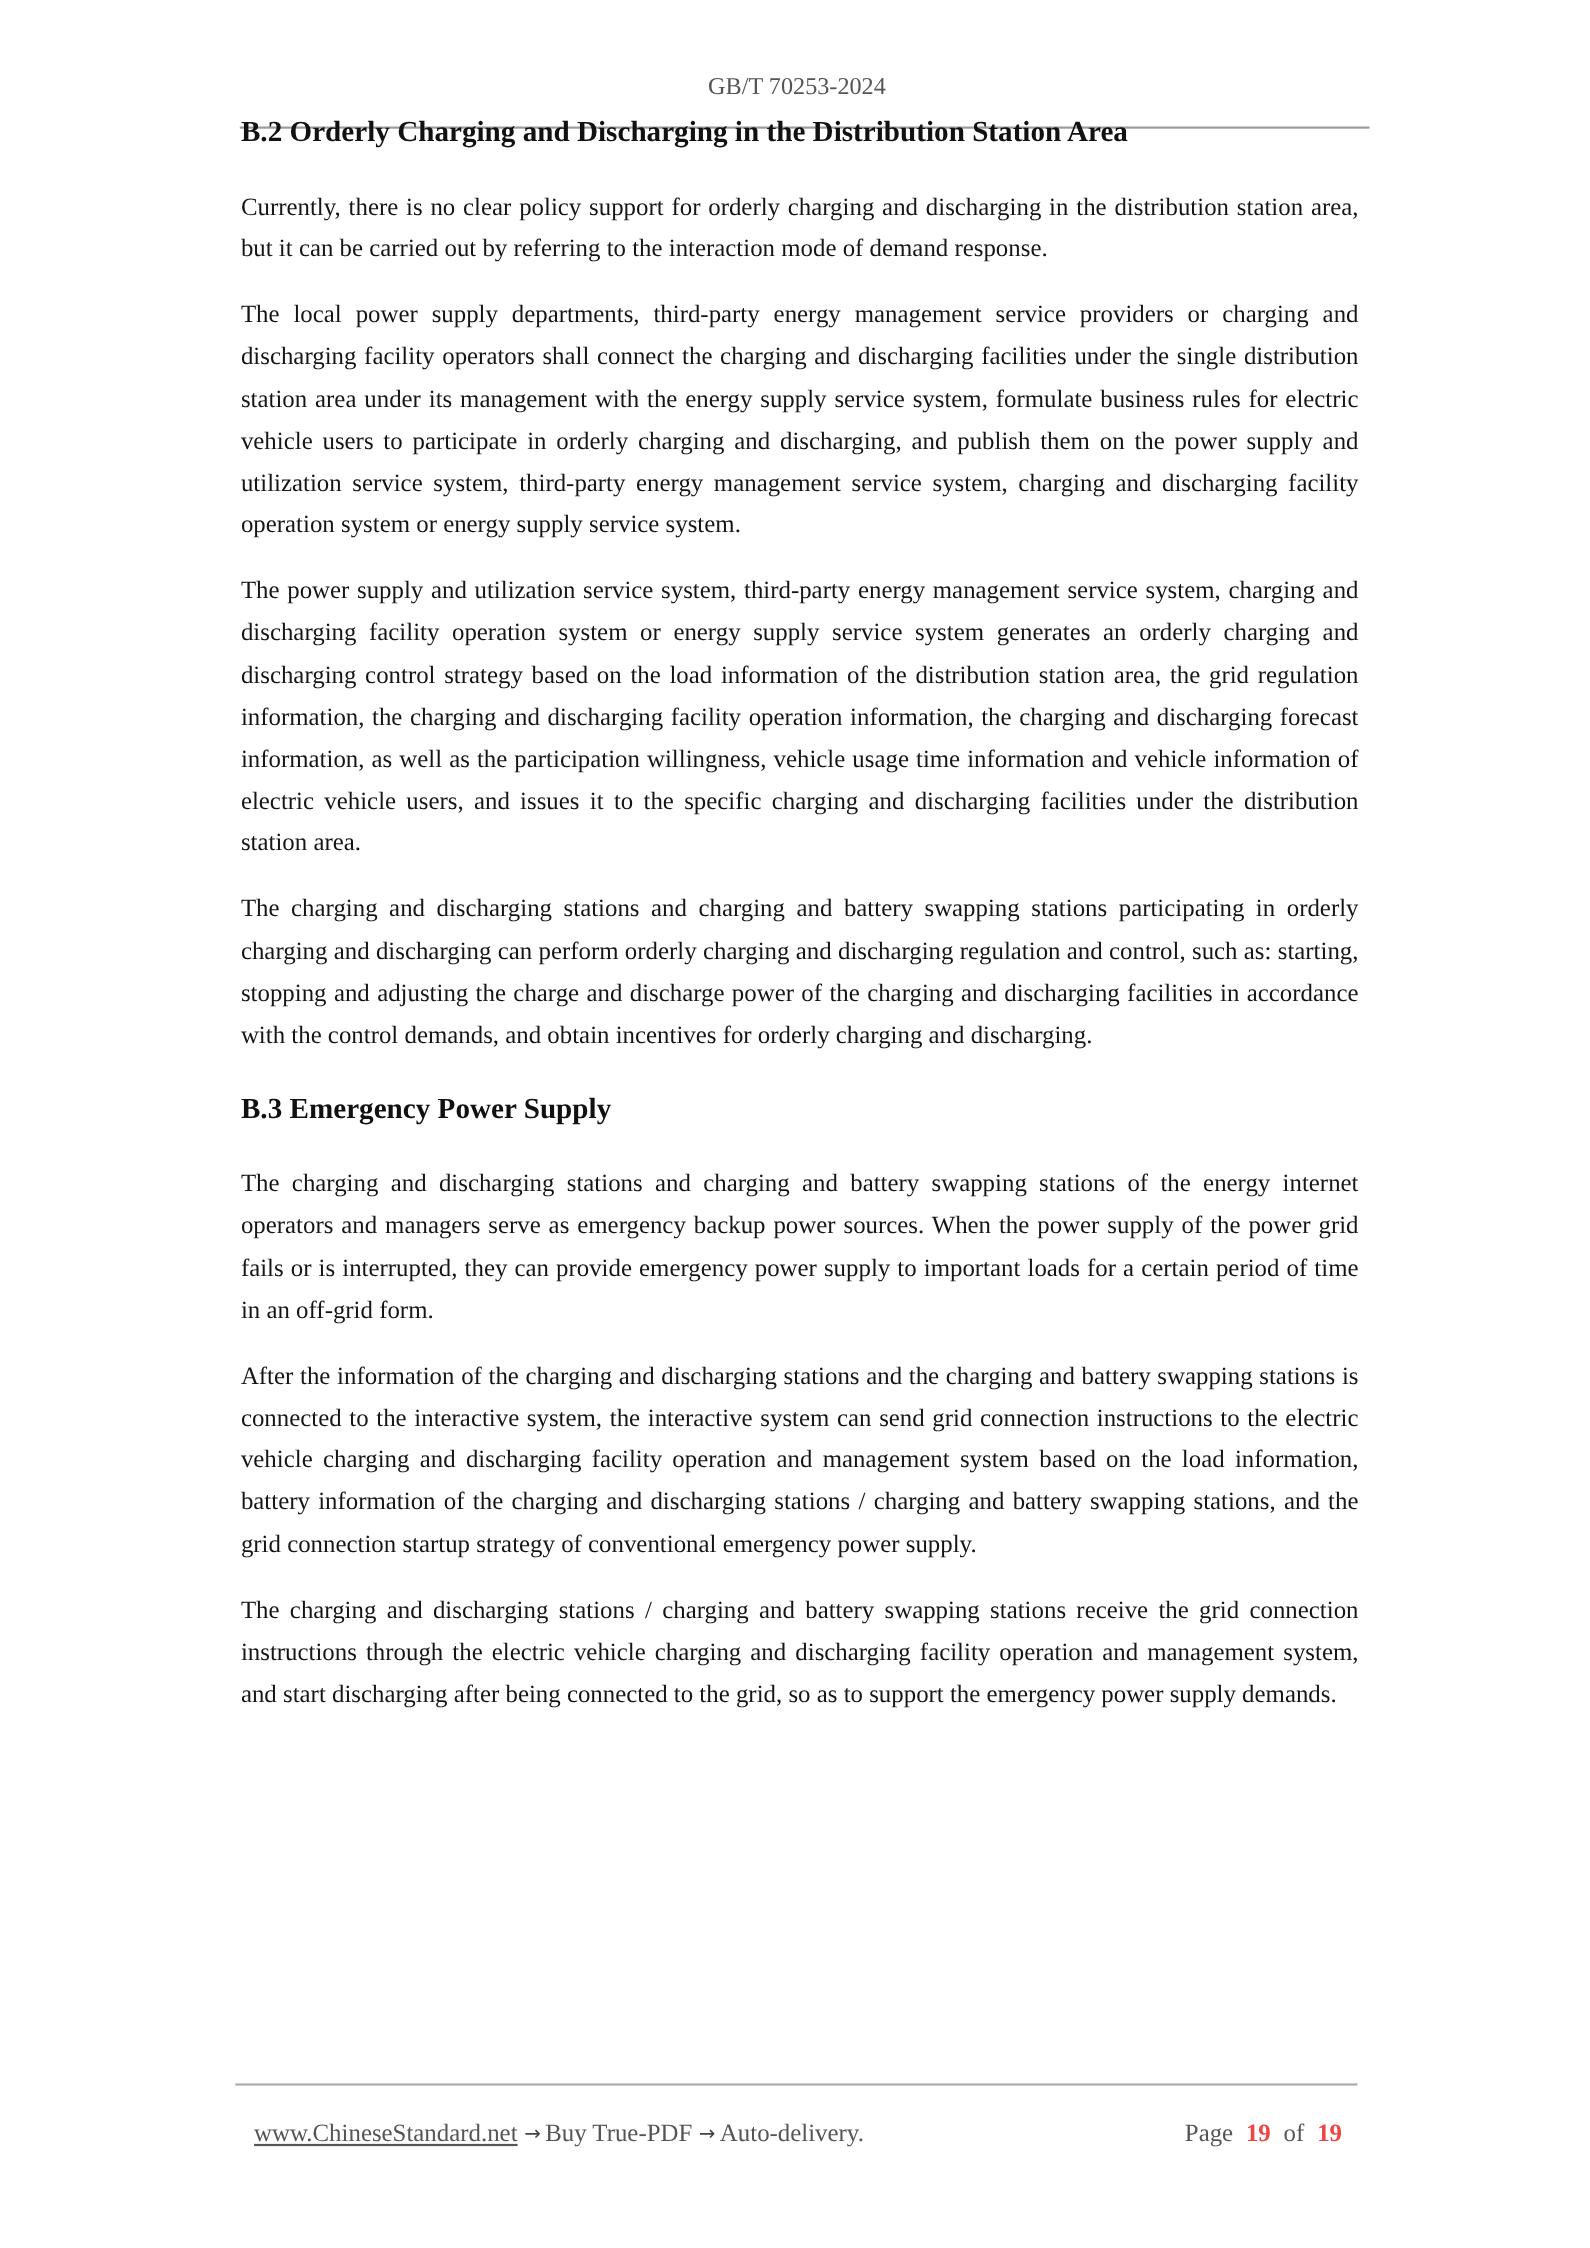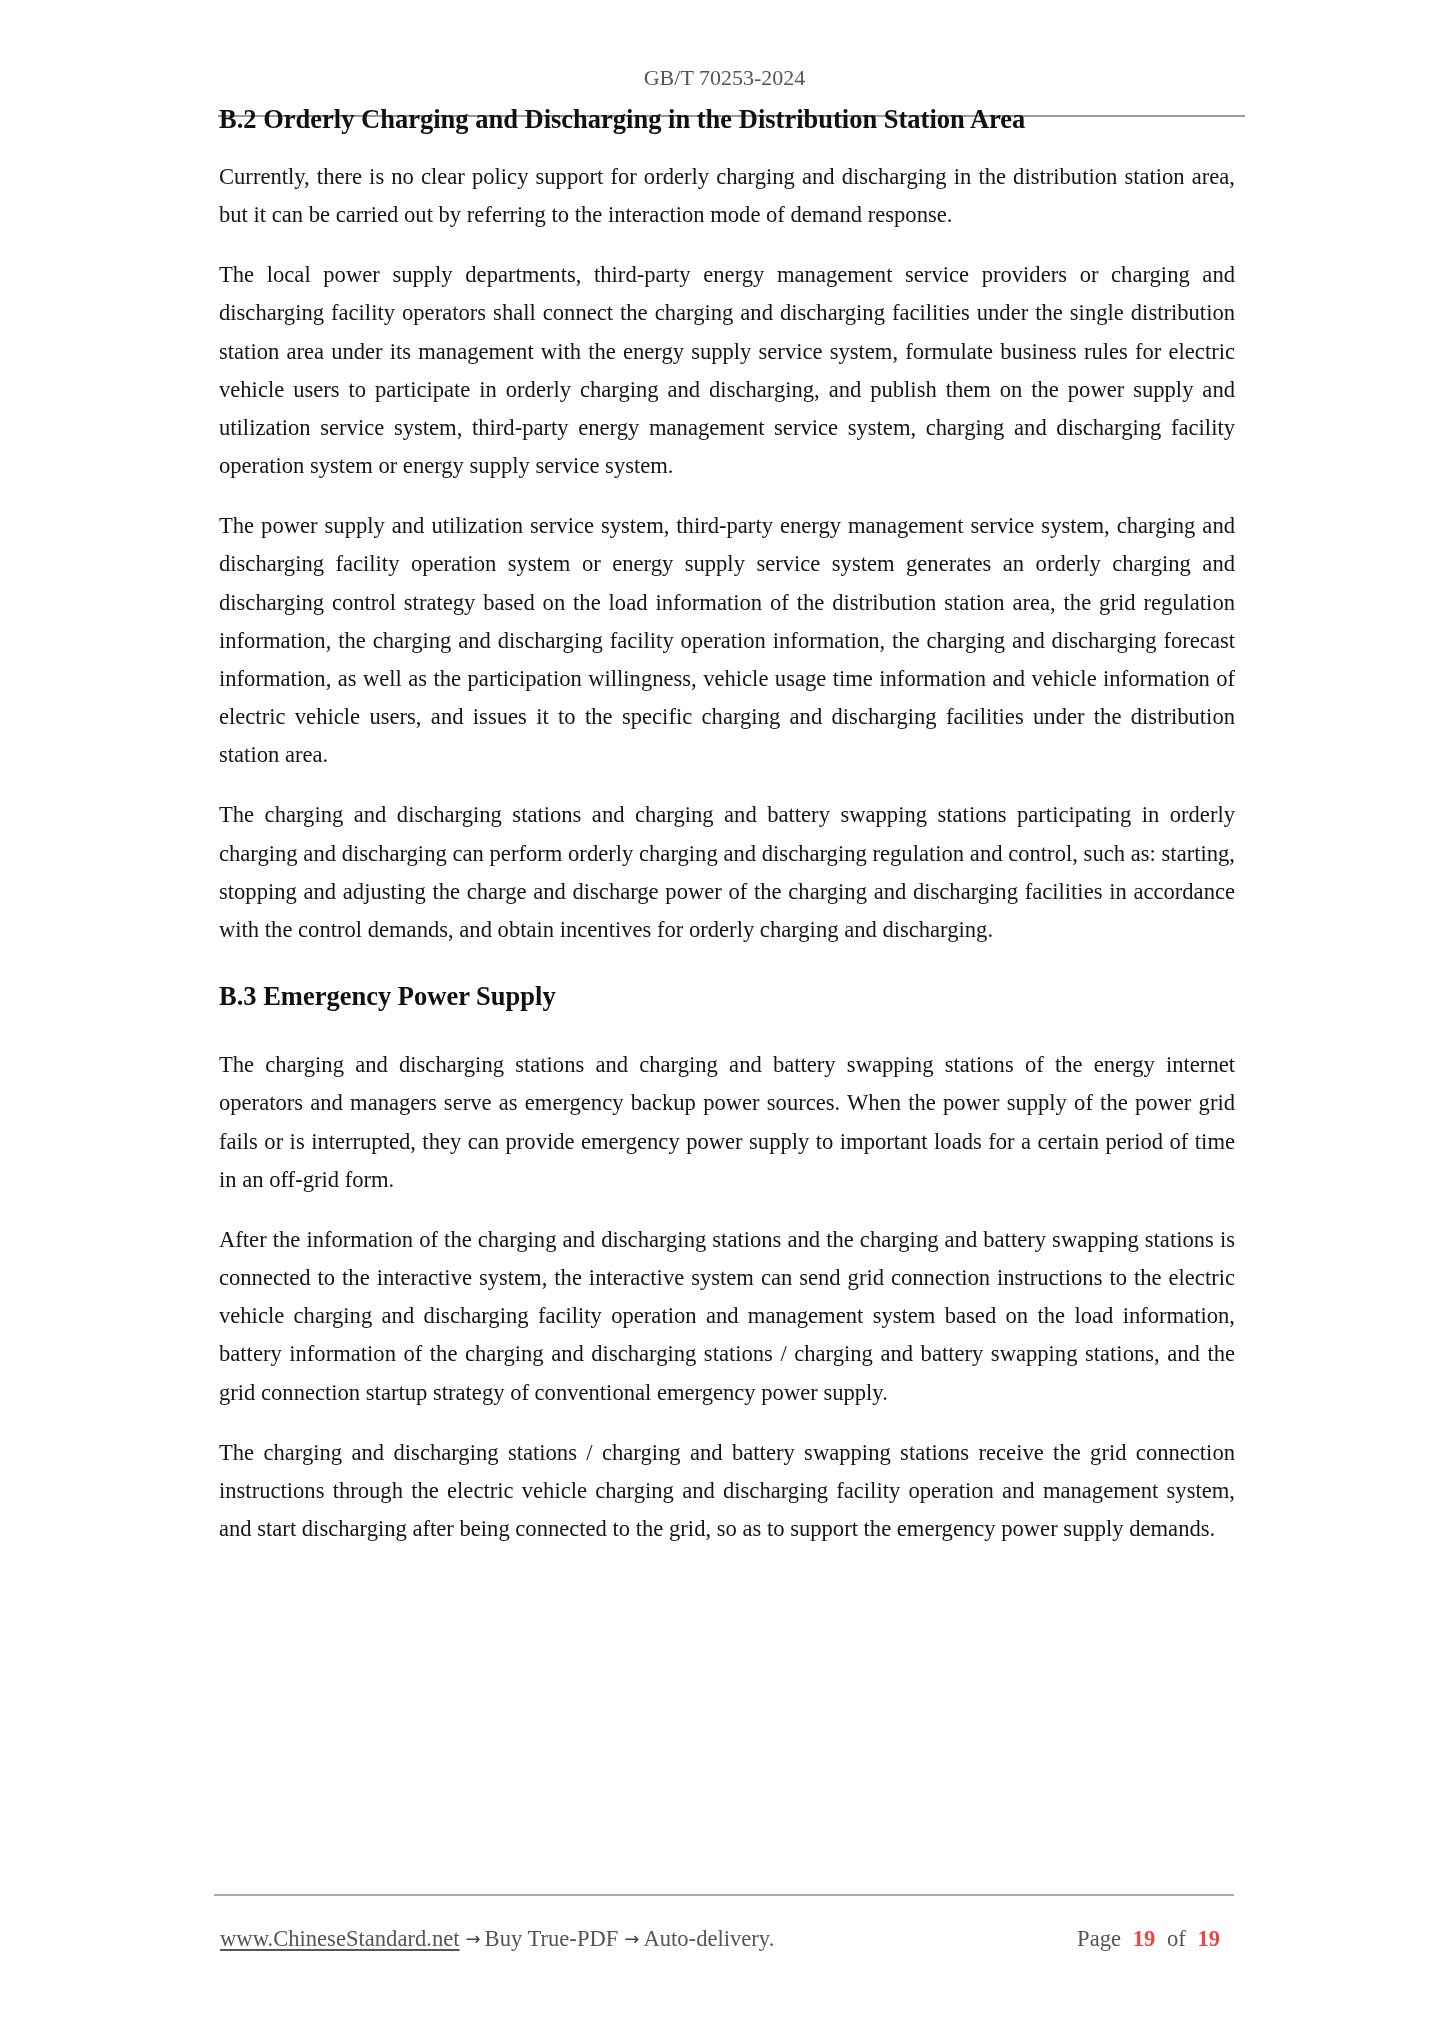--- a/index.html
+++ b/index.html
@@ -24,38 +24,38 @@
   .para {
     font-size: 22.6px; line-height: 38.2px; margin: 0; text-align: justify; color: #151515;
   }
   .rule-bottom {
     position: absolute; left: 214px; width: 1020px; top: 1894px; height: 2px; background: #ababab;
   }
   .footer {
     position: absolute; left: 219px; width: 1000px; top: 1924px;
     font-size: 22.6px; line-height: 30px; color: #555;
   }
-  .footer-left { position: absolute; left: 1px; top: 0; white-space: nowrap; }
+  .footer-left { position: absolute; left: 12px; top: 0; white-space: nowrap; }
   .footer-link { color: #555; text-decoration: underline; text-underline-offset: 3px; }
   .arrow { font-family: "DejaVu Sans", sans-serif; font-size: 18px; padding: 0 4px 0 6px; color: #444; position: relative; top: -1px; }
   .footer-right { position: absolute; right: -1px; top: 0; white-space: nowrap; word-spacing: 6px; }
   .footer-right b { color: #ef4444; }
 </style>
 </head>
 <body>
 
 <div class="running-header">
   <span>GB/T 70253-2024</span>
 </div>
 <div class="rule-top"></div>
 
 <div class="content">
 
   <h2 class="section-heading" style="margin-top:100px">B.2 Orderly Charging and Discharging in the Distribution Station Area</h2>
-  <p class="para" style="margin-top:20px">Currently, there is no clear policy support for orderly charging and discharging in the distribution station area, but it can be carried out by referring to the interaction mode of demand response.</p>
+  <p class="para" style="margin-top:31px">Currently, there is no clear policy support for orderly charging and discharging in the distribution station area, but it can be carried out by referring to the interaction mode of demand response.</p>
   <p class="para" style="margin-top:21.8px">The local power supply departments, third-party energy management service providers or charging and discharging facility operators shall connect the charging and discharging facilities under the single distribution station area under its management with the energy supply service system, formulate business rules for electric vehicle users to participate in orderly charging and discharging, and publish them on the power supply and utilization service system, third-party energy management service system, charging and discharging facility operation system or energy supply service system.</p>
   <p class="para" style="margin-top:21.8px">The power supply and utilization service system, third-party energy management service system, charging and discharging facility operation system or energy supply service system generates an orderly charging and discharging control strategy based on the load information of the distribution station area, the grid regulation information, the charging and discharging facility operation information, the charging and discharging forecast information, as well as the participation willingness, vehicle usage time information and vehicle information of electric vehicle users, and issues it to the specific charging and discharging facilities under the distribution station area.</p>
   <p class="para" style="margin-top:21.8px">The charging and discharging stations and charging and battery swapping stations participating in orderly charging and discharging can perform orderly charging and discharging regulation and control, such as: starting, stopping and adjusting the charge and discharge power of the charging and discharging facilities in accordance with the control demands, and obtain incentives for orderly charging and discharging.</p>
 
   <h2 class="section-heading" style="margin-top:28px">B.3 Emergency Power Supply</h2>
   <p class="para" style="margin-top:31px">The charging and discharging stations and charging and battery swapping stations of the energy internet operators and managers serve as emergency backup power sources. When the power supply of the power grid fails or is interrupted, they can provide emergency power supply to important loads for a certain period of time in an off-grid form.</p>
   <p class="para" style="margin-top:21.8px">After the information of the charging and discharging stations and the charging and battery swapping stations is connected to the interactive system, the interactive system can send grid connection instructions to the electric vehicle charging and discharging facility operation and management system based on the load information, battery information of the charging and discharging stations / charging and battery swapping stations, and the grid connection startup strategy of conventional emergency power supply.</p>
   <p class="para" style="margin-top:21.8px">The charging and discharging stations / charging and battery swapping stations receive the grid connection instructions through the electric vehicle charging and discharging facility operation and management system, and start discharging after being connected to the grid, so as to support the emergency power supply demands.</p>
 </div>
 

